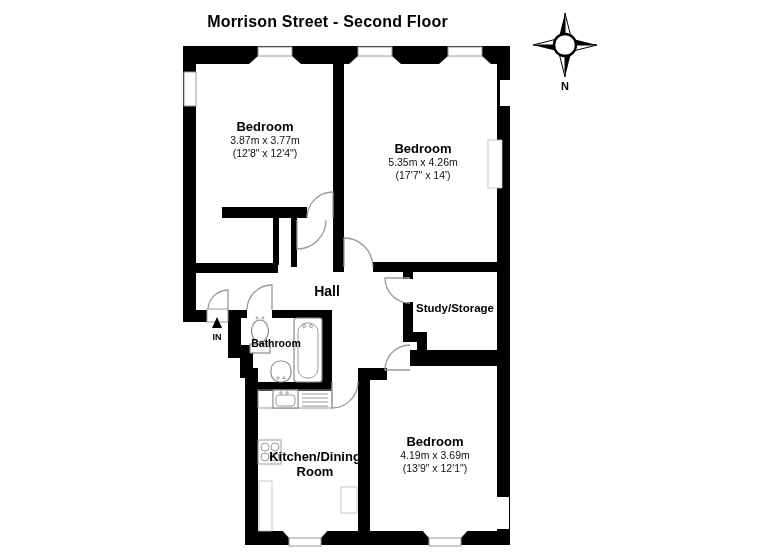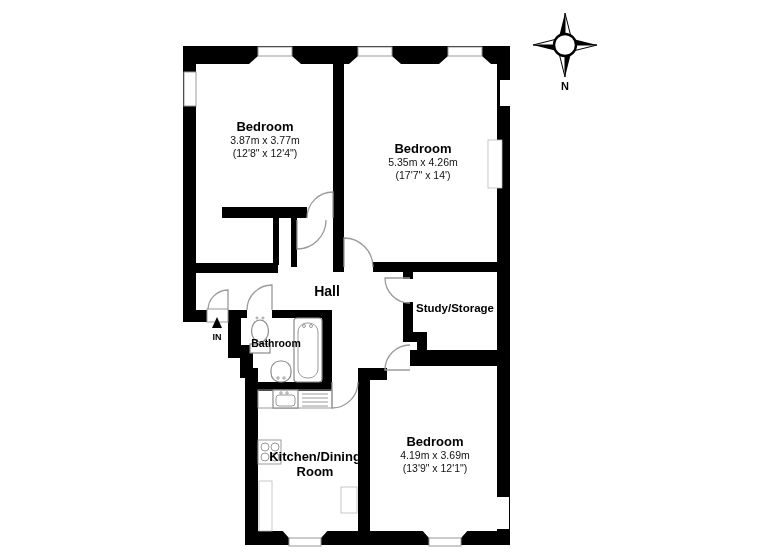--- a/index.html
+++ b/index.html
@@ -18,20 +18,21 @@
   .rname{font-size:13px;font-weight:bold;fill:#000;text-anchor:middle;}
   .rdim{font-size:10.5px;fill:#111;text-anchor:middle;}
   .small-lbl{font-size:9px;font-weight:bold;fill:#000;text-anchor:middle;}
   .north-lbl{font-size:11px;font-weight:bold;fill:#000;text-anchor:middle;}
 </style>
 </head>
 <body>
 
 <div id="stage">
 
+  <div id="plan-title">Morrison Street - Second Floor</div>
 
   <svg width="768" height="558" viewBox="0 0 768 558">
 
     <g>
 
       <rect class="wall" x="183" y="46" width="327" height="18"></rect>
       <rect class="wall" x="183" y="46" width="13" height="276"></rect>
       <rect class="wall" x="497" y="46" width="13" height="499"></rect>
       <rect class="wall" x="245" y="531" width="265" height="14"></rect>
       <rect class="wall" x="245" y="368" width="13" height="166"></rect>

